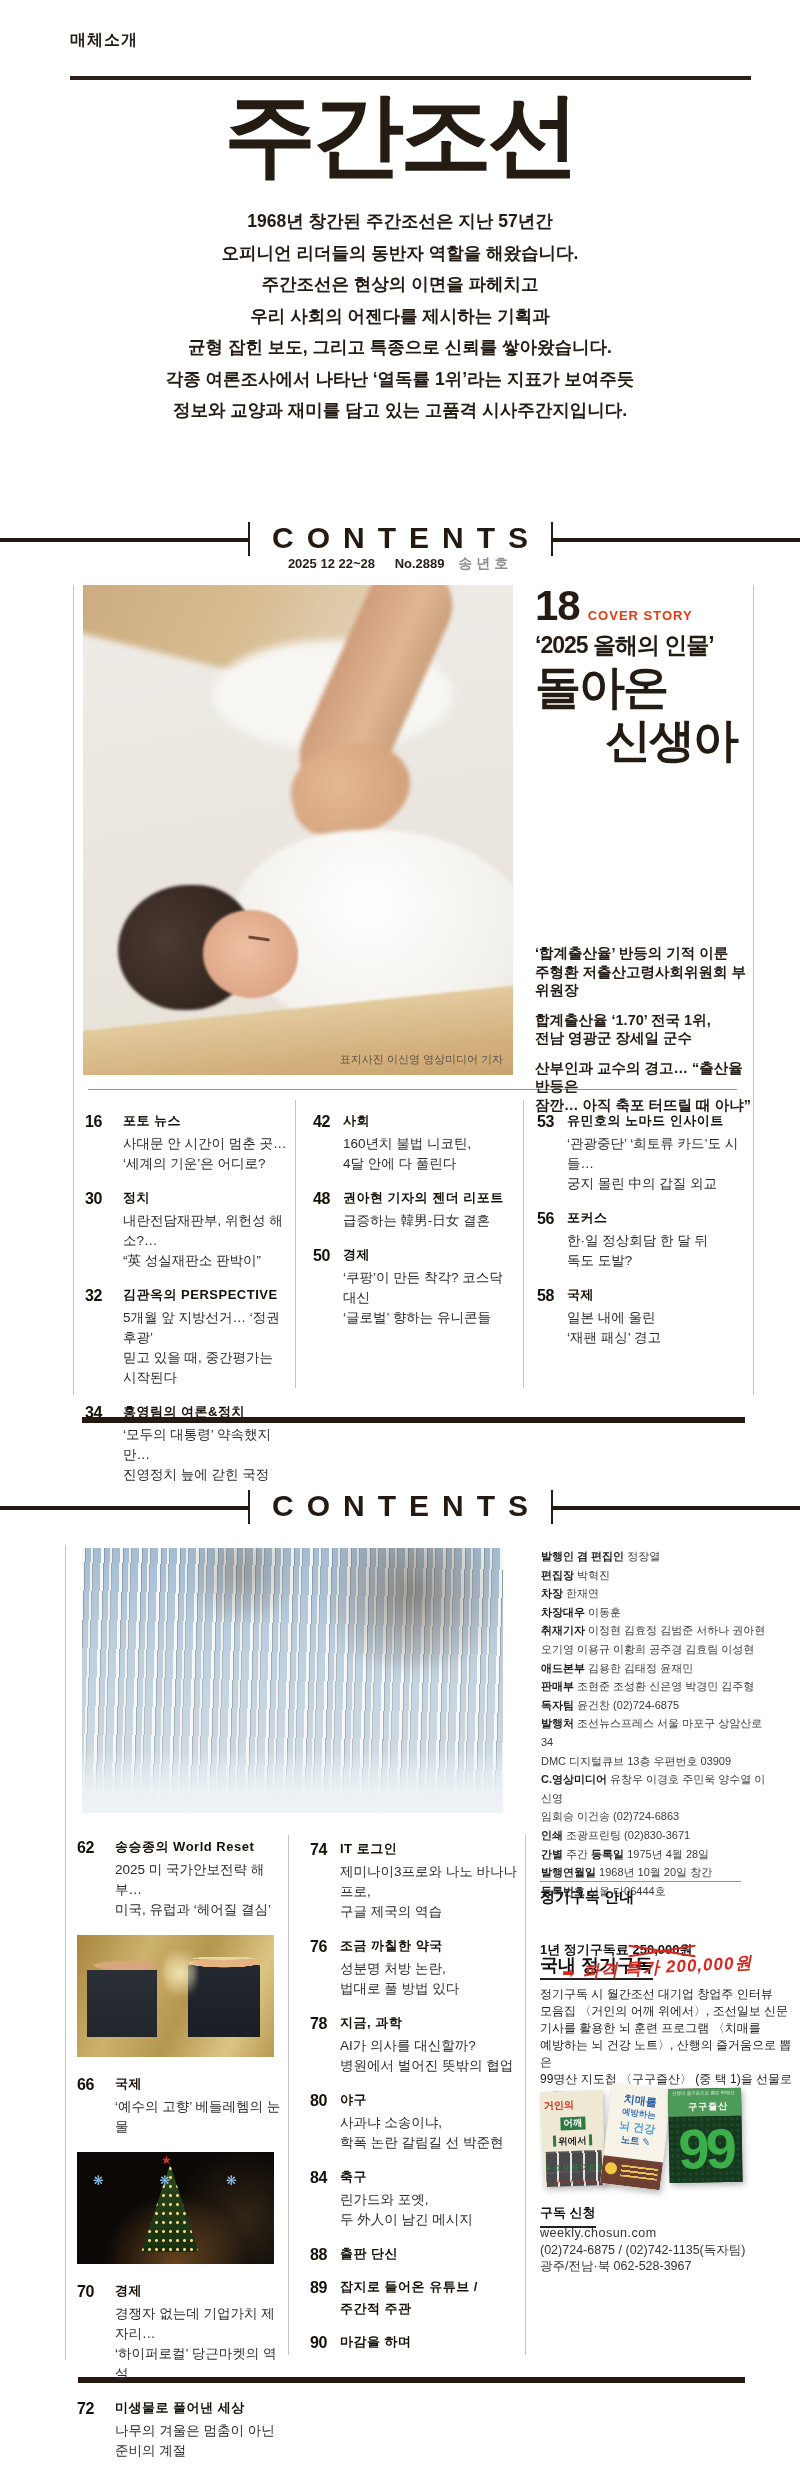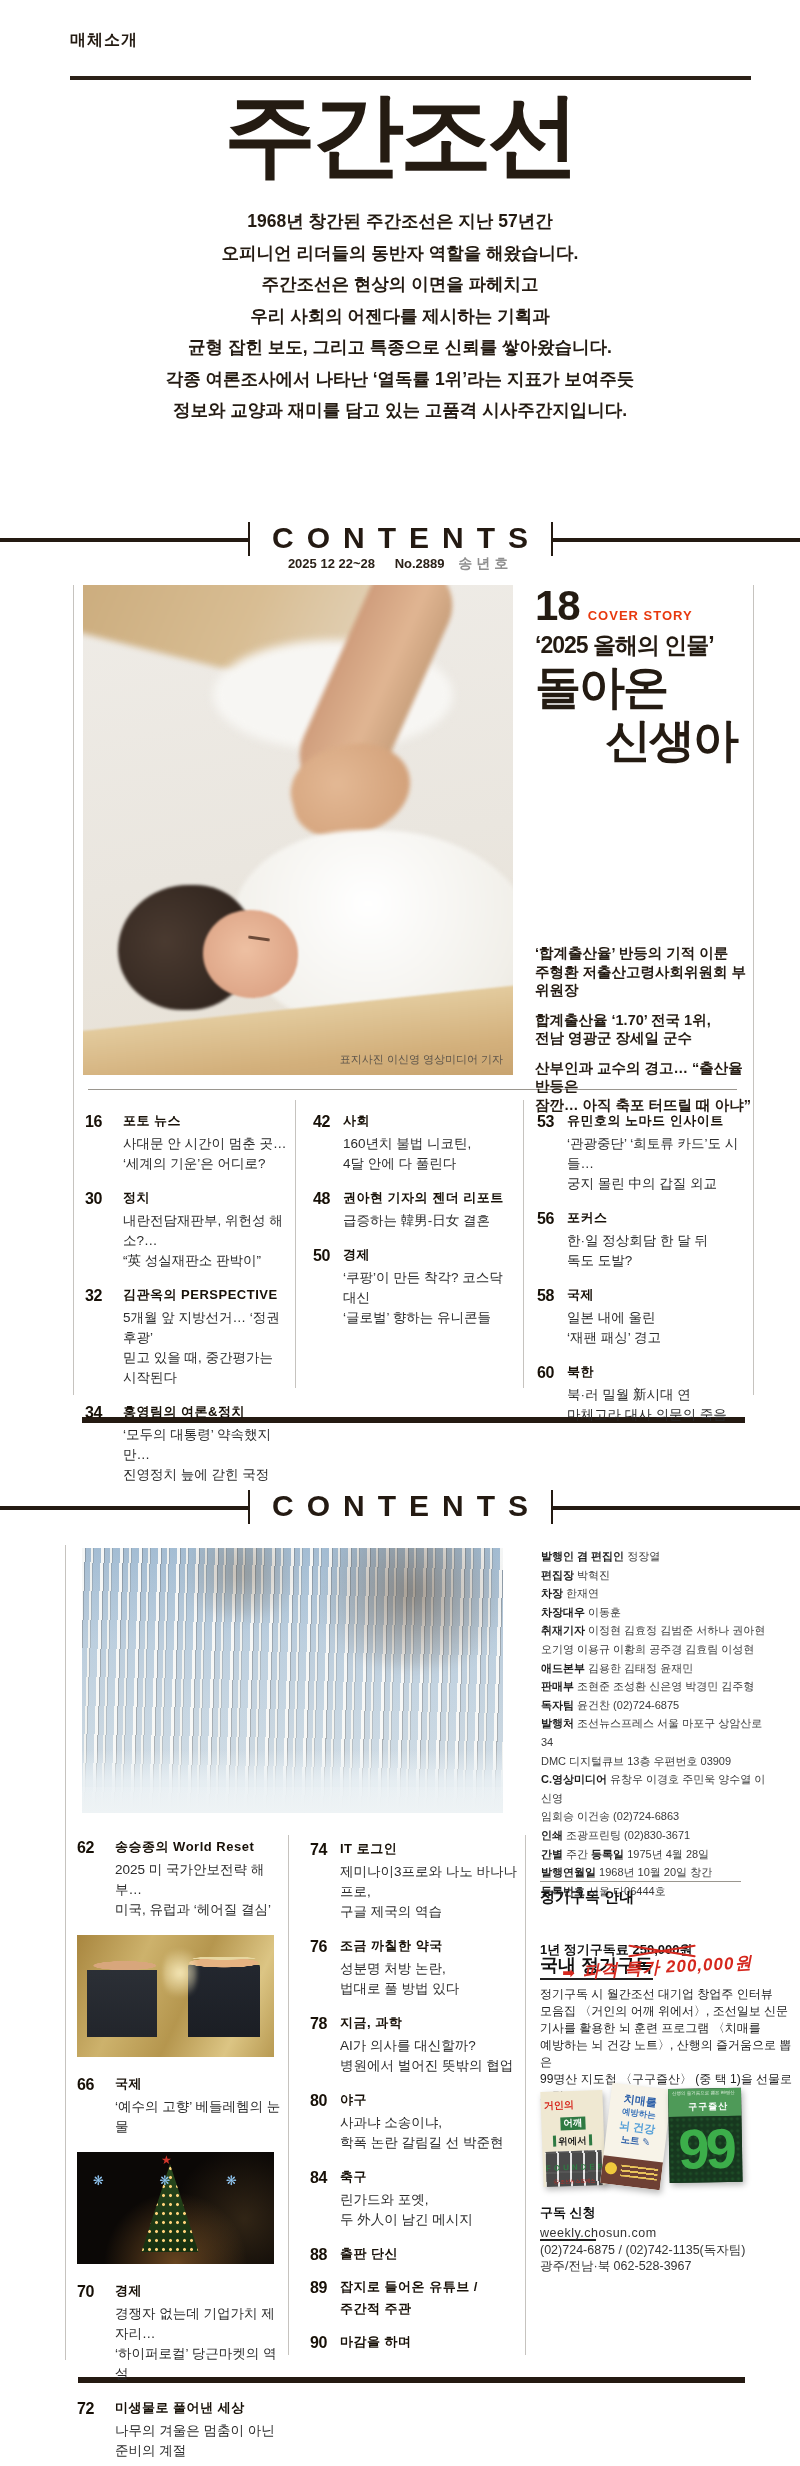--- a/index.html
+++ b/index.html
@@ -163,21 +163,21 @@
   .b2-bottom{position:absolute;bottom:0;left:0;right:0;height:28px;background:#6e4034;}
   .b2-bottom::before{content:"";position:absolute;left:3px;top:6px;width:12px;height:12px;border-radius:50%;background:#f0c93c;}
   .b2-bottom::after{content:"";position:absolute;left:19px;top:7px;right:4px;height:12px;
     background:repeating-linear-gradient(0deg,#e8c35a 0 2px,transparent 2px 5px);}
   .book3{left:128px;top:3px;width:73px;height:94px;background:#17381f;transform:rotate(-1deg);transform-origin:top left;}
   .b3-head{background:#4e9a58;padding:2px 4px 3px 4px;text-align:left;}
   .b3-sm{color:#d9ecd9;font-size:4.5px;line-height:5px;}
   .b3-title{color:#fff;font-size:9px;font-weight:900;letter-spacing:1px;margin-left:16px;}
   .b3-body{height:100%;background:radial-gradient(rgba(30,80,40,.9) 1px,transparent 2px) 0 0/6px 6px,#17381f;text-align:center;}
   .b3-big{font-size:56px;font-weight:900;color:#3cae4a;line-height:66px;letter-spacing:-4px;}
-  .sub-apply{left:540px;top:2204px;font-size:13px;font-weight:800;color:#111;border-bottom:2px solid #222;padding-bottom:17px;}
+  .sub-apply{left:540px;top:2204px;font-size:13px;font-weight:800;color:#111;border-bottom:2px solid #222;padding-bottom:4px;}
   .sub-web{left:540px;top:2226px;font-size:12.5px;color:#333;letter-spacing:.5px;}
   .sub-ph{left:540px;font-size:12.5px;color:#333;}
 </style>
 </head>
 <body>
 
 <div class="page">
 
   <div class="abs kicker">매체소개</div>
   <div class="abs kicker-rule"></div>
@@ -304,26 +304,20 @@
         <span class="toc-no">56</span>
         <div class="toc-title">포커스</div>
         <div class="toc-line">한·일 정상회담 한 달 뒤</div>
         <div class="toc-line">독도 도발?</div>
       </div>
       <div class="toc-item">
         <span class="toc-no">58</span>
         <div class="toc-title">국제</div>
         <div class="toc-line">일본 내에 울린</div>
         <div class="toc-line">‘재팬 패싱’ 경고</div>
-      </div>
-      <div class="toc-item">
-        <span class="toc-no">60</span>
-        <div class="toc-title">북한</div>
-        <div class="toc-line">북·러 밀월 新시대 연</div>
-        <div class="toc-line">마체고라 대사 의문의 죽음</div>
       </div>
     </div>
 
   <div class="abs ch" style="top:1489px;">
     <div class="ch-line l"></div>
     <div class="ch-tick l"></div>
     <div class="ch-line r"></div>
     <div class="ch-tick r"></div>
     <div class="ch-title">CONTENTS</div>
   </div>

